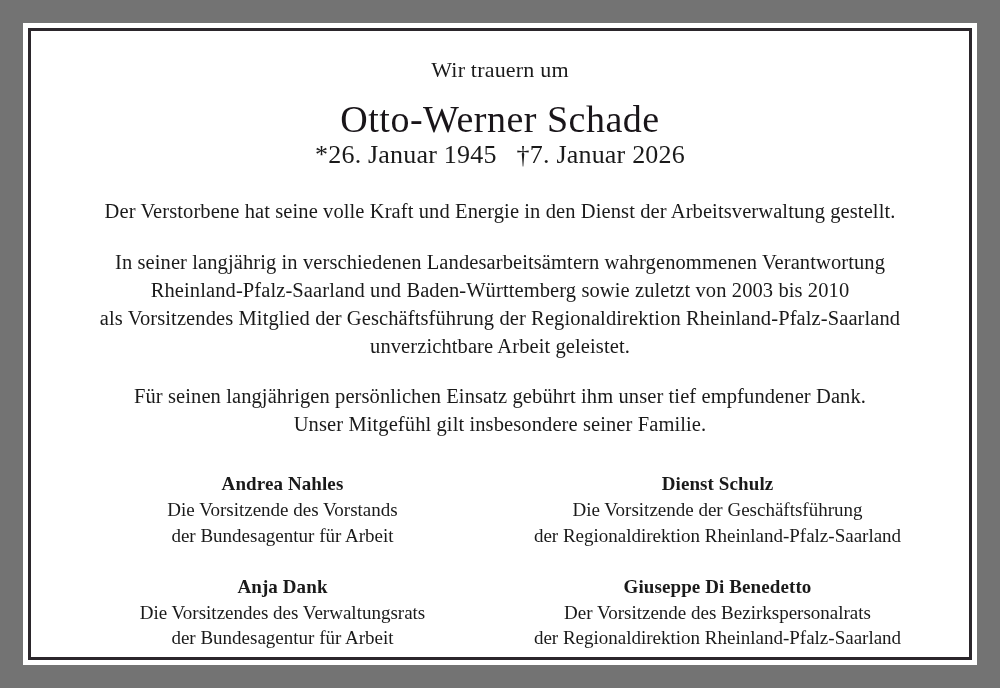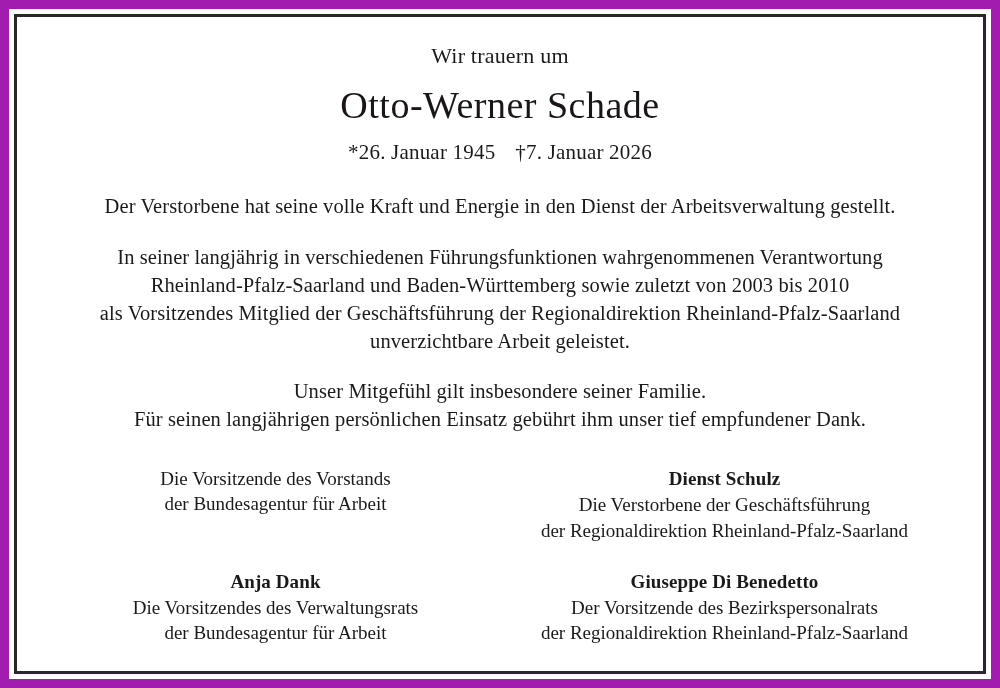--- a/index.html
+++ b/index.html
@@ -12,22 +12,22 @@
     background: #ffffff;
     font-family: "Liberation Serif", "DejaVu Serif", serif;
     color: #1a1a1a;
     overflow: hidden;
   }
 
   .notice {
     box-sizing: border-box;
     width: 1000px;
     height: 688px;
-    background: #a21caf;
-    padding: 9px;
+    background: #737373;
+    padding: 23px;
   }
 
   .frame-gap {
     box-sizing: border-box;
     width: 100%;
     height: 100%;
     background: #ffffff;
     padding: 5px;
   }
 
@@ -53,23 +53,23 @@
   .deceased-name {
     font-size: 38px;
     line-height: 1.08;
     text-align: center;
     margin-top: 16px;
     letter-spacing: 0.5px;
     color: #191519;
   }
 
   .dates {
-    font-size: 21px;
+    font-size: 26px;
     text-align: center;
-    margin-top: 14px;
+    margin-top: 0;
     letter-spacing: 0.2px;
   }
 
   .dates .date-sep {
     display: inline-block;
     width: 20px;
   }
 
   .body-block {
     text-align: center;
@@ -126,41 +126,42 @@
 
       <div class="dates">
         <span>*26. Januar 1945</span><span class="date-sep"></span><span>†7. Januar 2026</span>
       </div>
 
       <div class="body-block first">
         <span class="body-line">Der Verstorbene hat seine volle Kraft und Energie in den Dienst der Arbeitsverwaltung gestellt.</span>
       </div>
 
       <div class="body-block second">
-        <span class="body-line">In seiner langjährig in verschiedenen Führungsfunktionen wahrgenommenen Verantwortung</span>
+        <span class="body-line">In seiner langjährig in verschiedenen Landesarbeitsämtern wahrgenommenen Verantwortung</span>
         <span class="body-line">Rheinland-Pfalz-Saarland und Baden-Württemberg sowie zuletzt von 2003 bis 2010</span>
         <span class="body-line">als Vorsitzendes Mitglied der Geschäftsführung der Regionaldirektion Rheinland-Pfalz-Saarland</span>
         <span class="body-line">unverzichtbare Arbeit geleistet.</span>
       </div>
 
       <div class="body-block third">
+        <span class="body-line">Für seinen langjährigen persönlichen Einsatz gebührt ihm unser tief empfundener Dank.</span>
         <span class="body-line">Unser Mitgefühl gilt insbesondere seiner Familie.</span>
-        <span class="body-line">Für seinen langjährigen persönlichen Einsatz gebührt ihm unser tief empfundener Dank.</span>
       </div>
 
       <div class="signatures">
 
         <div class="sig-block">
+          <span class="sig-name">Andrea Nahles</span>
           <span class="sig-role">Die Vorsitzende des Vorstands</span>
           <span class="sig-org">der Bundesagentur für Arbeit</span>
         </div>
 
         <div class="sig-block">
           <span class="sig-name">Dienst Schulz</span>
-          <span class="sig-role">Die Verstorbene der Geschäftsführung</span>
+          <span class="sig-role">Die Vorsitzende der Geschäftsführung</span>
           <span class="sig-org">der Regionaldirektion Rheinland-Pfalz-Saarland</span>
         </div>
 
         <div class="sig-block">
           <span class="sig-name">Anja Dank</span>
           <span class="sig-role">Die Vorsitzendes des Verwaltungsrats</span>
           <span class="sig-org">der Bundesagentur für Arbeit</span>
         </div>
 
         <div class="sig-block">

